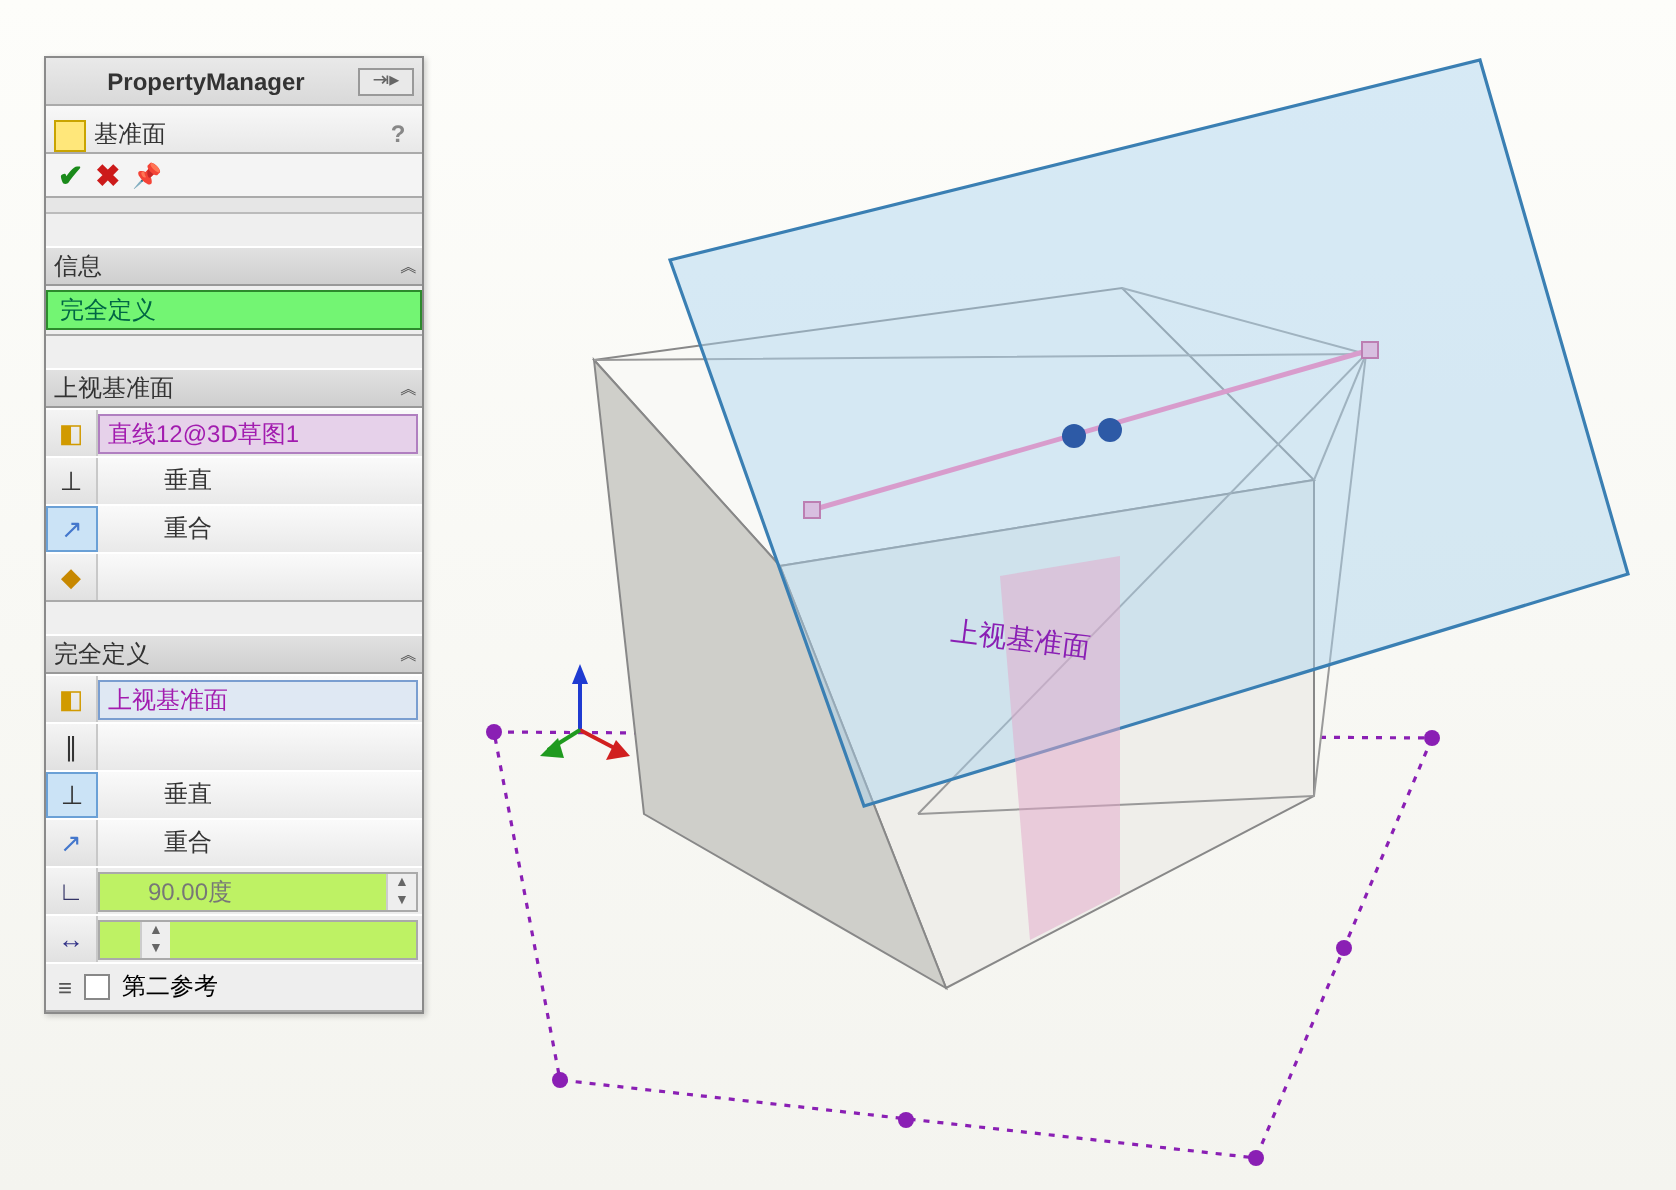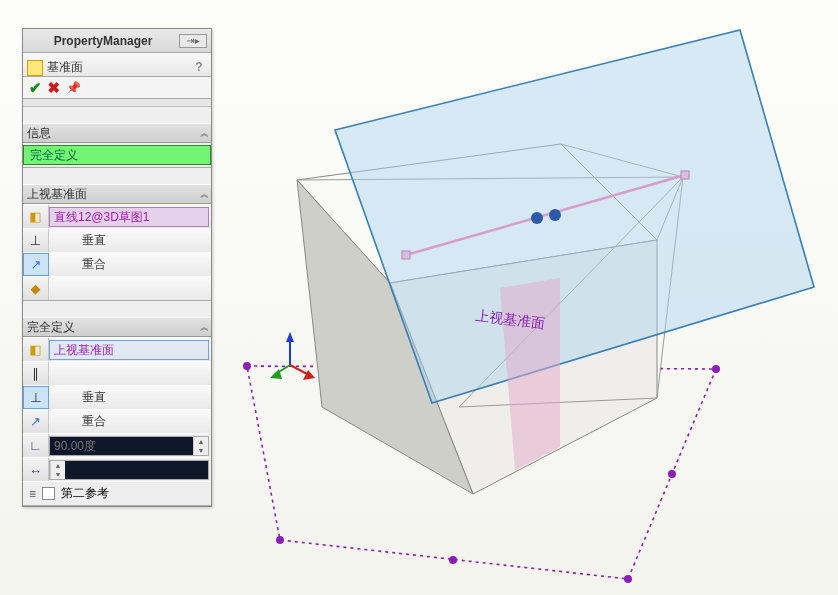--- a/index.html
+++ b/index.html
@@ -117,21 +117,22 @@
     background: #e6d1ea; border: 1px solid #b07fc0;
     padding: 0 4px; color: #a21caf;
   }
   .sel-field.blue { background: #dfe8f3; border-color: #7a9ed0; }
 
   .num-input {
     flex: 1; margin: 2px 2px 2px 0;
     height: 20px;
     display: flex;
     border: 1px solid #aaa;
-    background: #0f172a;
+    background: #bef264;
+    padding-left: 20px;
   }
   .num-input .val { flex: 1; padding: 0 4px; line-height: 18px; color: #777; }
   .spinbtns {
     width: 15px; display: flex; flex-direction: column;
     border-left: 1px solid #ccc;
   }
   .spinbtns div {
     flex: 1; font-size: 7px; line-height: 9px; text-align: center;
     color: #666; background: #eee;
   }

